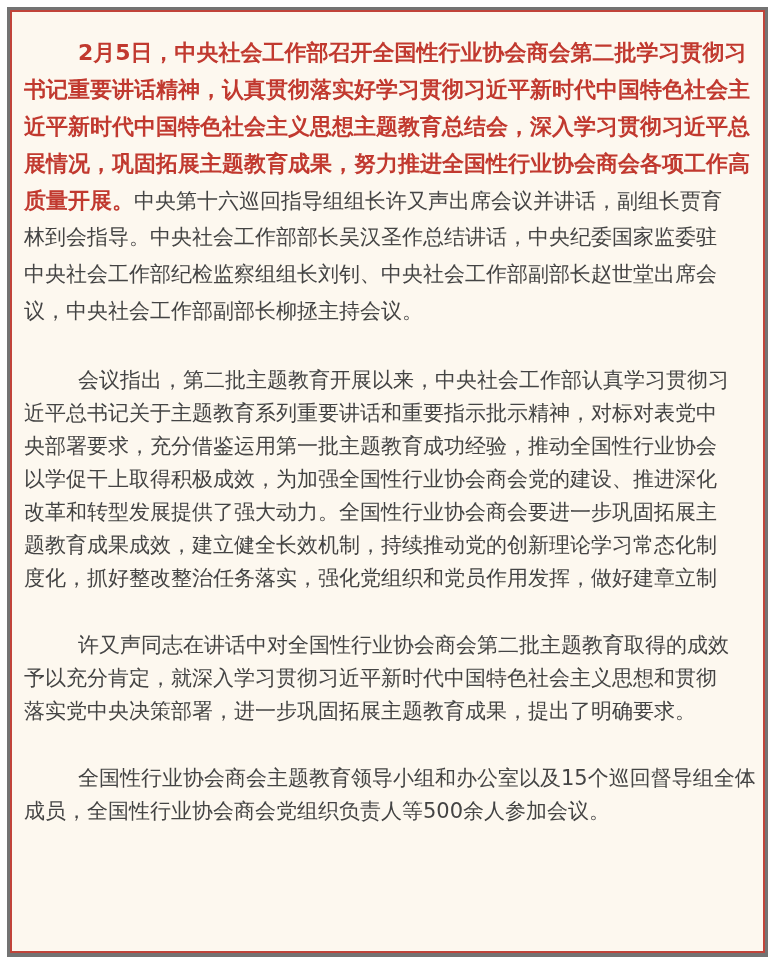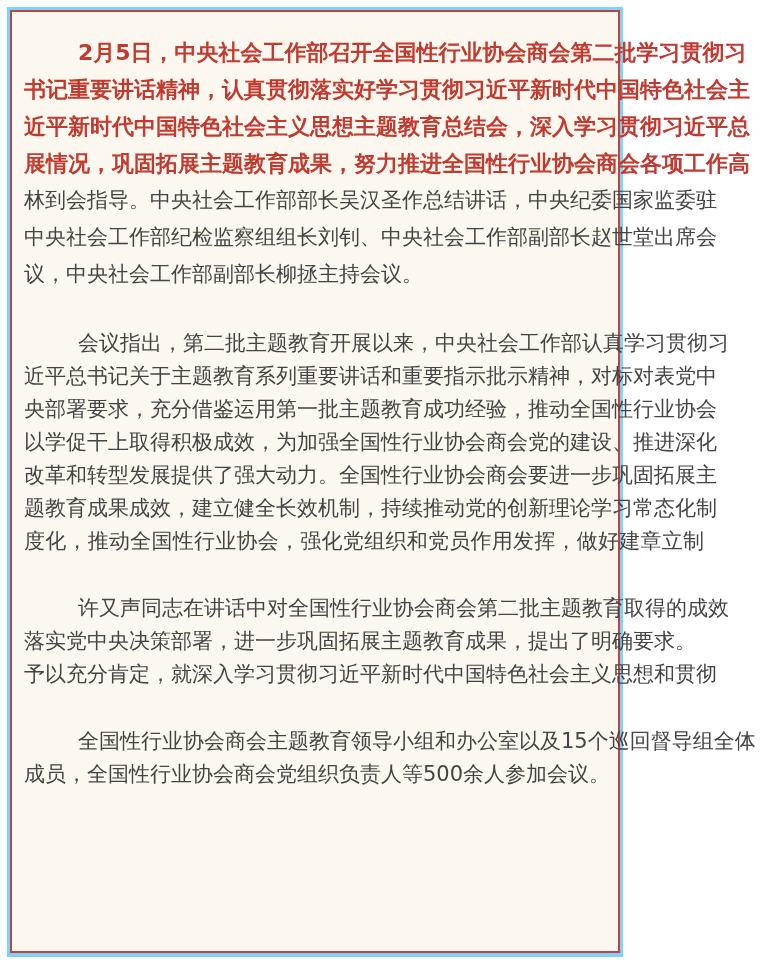--- a/index.html
+++ b/index.html
@@ -1,19 +1,19 @@
 <!DOCTYPE html>
 <html><head>
 <meta charset="utf-8">
 <style>
   html, body { margin: 0; padding: 0; background: #ffffff; }
   body { width: 775px; height: 964px; position: relative; overflow: hidden;
          font-family: "DejaVu Sans", "Liberation Sans", sans-serif; }
-  .frame-outer { position: absolute; left: 7px; top: 7px; width: 616px; height: 950px;
-                 background: #7dd3fc; }
+  .frame-outer { position: absolute; left: 7px; top: 7px; width: 761px; height: 950px;
+                 background: #737373; }
   .frame-inner { position: absolute; left: 3px; top: 3px; right: 3px; bottom: 4px;
                  border: 2px solid #c1443a; background: #fdf8ef; box-sizing: border-box; }
   .content { position: absolute; left: 12px; top: 22px; width: 680px; }
   .line { height: 33px; line-height: 33px; white-space: nowrap; color: #444444;
           font-size: 21px; text-align: justify; text-align-last: justify; }
   .p1 .line { height: 37px; line-height: 37px; }
   .line.indent { padding-left: 54px; }
   .hl { color: #c1392f; font-weight: bold; font-size: 22px; }
   .gap { height: 34px; }
 </style>
@@ -22,43 +22,44 @@
 
 <div class="frame-outer">
   <div class="frame-inner">
     <div class="content">
 
       <div class="p1">
         <div class="line indent"><span class="hl">2月5日，中央社会工作部召开全国性行业协会商会第二批学习贯彻习</span></div>
         <div class="line"><span class="hl">书记重要讲话精神，认真贯彻落实好学习贯彻习近平新时代中国特色社会主</span></div>
         <div class="line"><span class="hl">近平新时代中国特色社会主义思想主题教育总结会，深入学习贯彻习近平总</span></div>
         <div class="line"><span class="hl">展情况，巩固拓展主题教育成果，努力推进全国性行业协会商会各项工作高</span></div>
+        <div class="line"><span class="hl">质量开展。</span><span>中央第十六巡回指导组组长许又声出席会议并讲话，副组长贾育</span></div>
         <div class="line"><span>林到会指导。中央社会工作部部长吴汉圣作总结讲话，中央纪委国家监委驻</span></div>
         <div class="line"><span>中央社会工作部纪检监察组组长刘钊、中央社会工作部副部长赵世堂出席会</span></div>
         <div class="line" style="text-align-last:left"><span>议，中央社会工作部副部长柳拯主持会议。</span></div>
       </div>
 
       <div class="gap"></div>
 
       <div class="p2">
         <div class="line indent">会议指出，第二批主题教育开展以来，中央社会工作部认真学习贯彻习</div>
         <div class="line">近平总书记关于主题教育系列重要讲话和重要指示批示精神，对标对表党中</div>
         <div class="line">央部署要求，充分借鉴运用第一批主题教育成功经验，推动全国性行业协会</div>
         <div class="line">以学促干上取得积极成效，为加强全国性行业协会商会党的建设、推进深化</div>
         <div class="line">改革和转型发展提供了强大动力。全国性行业协会商会要进一步巩固拓展主</div>
         <div class="line">题教育成果成效，建立健全长效机制，持续推动党的创新理论学习常态化制</div>
-        <div class="line">度化，推动全国性行业协会，强化党组织和党员作用发挥，做好建章立制</div>
+        <div class="line">度化，抓好整改整治任务落实，强化党组织和党员作用发挥，做好建章立制</div>
       </div>
 
       <div class="gap"></div>
 
       <div class="p3">
         <div class="line indent">许又声同志在讲话中对全国性行业协会商会第二批主题教育取得的成效</div>
+        <div class="line">予以充分肯定，就深入学习贯彻习近平新时代中国特色社会主义思想和贯彻</div>
         <div class="line" style="text-align-last:left">落实党中央决策部署，进一步巩固拓展主题教育成果，提出了明确要求。</div>
-        <div class="line">予以充分肯定，就深入学习贯彻习近平新时代中国特色社会主义思想和贯彻</div>
       </div>
 
       <div class="gap"></div>
 
       <div class="p4">
         <div class="line indent">全国性行业协会商会主题教育领导小组和办公室以及15个巡回督导组全体</div>
         <div class="line" style="text-align-last:left">成员，全国性行业协会商会党组织负责人等500余人参加会议。</div>
       </div>
 
     </div>

